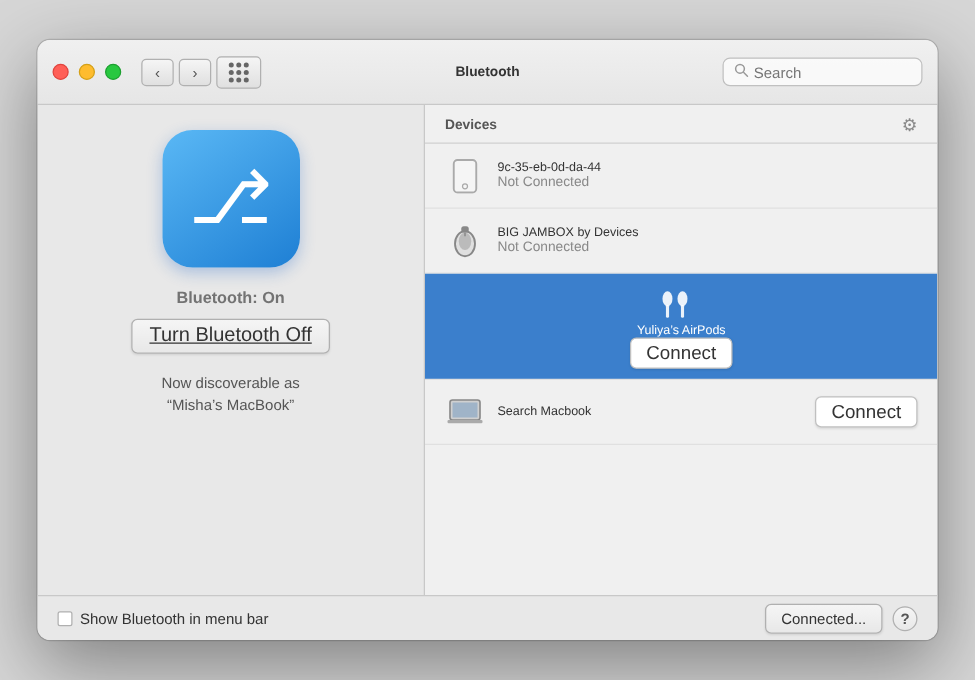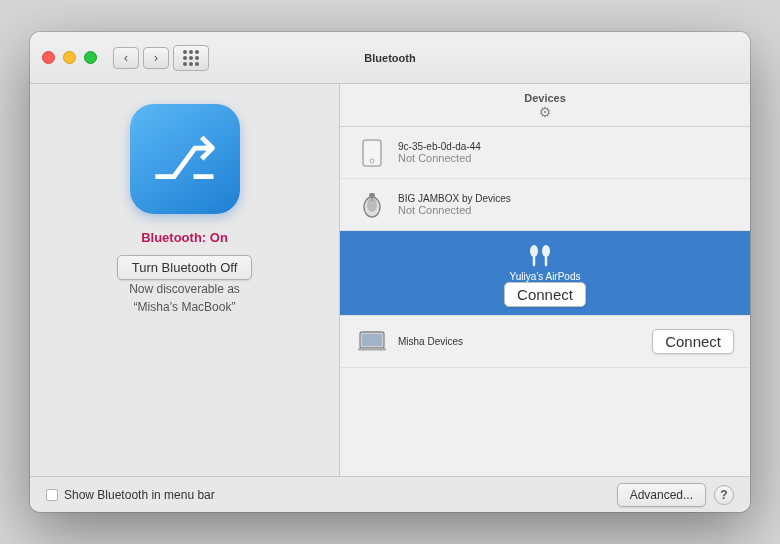--- a/index.html
+++ b/index.html
@@ -148,52 +148,53 @@
     .bt-symbol {
       color: white;
       font-size: 58px;
       font-weight: 300;
       line-height: 1;
       user-select: none;
     }
     .bt-status {
       font-size: 13px;
       font-weight: 600;
-      color: #be185d;
+      color: #737373;
       margin-bottom: 10px;
     }
     .toggle-btn {
       background: linear-gradient(to bottom, #f5f5f5, #e8e8e8);
       border: 1px solid #b0b0b0;
       border-radius: 5px;
       padding: 4px 14px;
-      font-size: 13px;
-      color: #333;
-      cursor: pointer;
+      font-size: 16px;
+      color: #333;
+      cursor: pointer;
+      margin-bottom: 14px;
       box-shadow: 0 1px 2px rgba(0,0,0,0.1);
+      text-decoration: underline;
     }
     .discoverable-text {
       font-size: 12px;
       color: #555;
       text-align: center;
       line-height: 1.5;
     }
     .main-panel {
       flex: 1;
       display: flex;
       flex-direction: column;
       background: #f0f0f0;
     }
     .devices-header {
       padding: 8px 16px 6px;
       border-bottom: 1px solid #d0d0d0;
       display: flex;
       align-items: center;
       justify-content: space-between;
-      flex-direction: column;
     }
     .devices-label {
       font-size: 11px;
       font-weight: 600;
       color: #555;
       text-transform: none;
     }
     .gear-icon {
       font-size: 14px;
       color: #888;
@@ -325,20 +326,29 @@
           <div class="grid-dot"></div>
         <div class="grid-dot"></div>
           <div class="grid-dot"></div>
           <div class="grid-dot"></div>
         <div class="grid-dot"></div>
           <div class="grid-dot"></div>
           <div class="grid-dot"></div>
       </div>
     </div>
     <span class="titlebar-title">Bluetooth</span>
+    <div class="search-box">
+      <span class="search-icon-svg">
+        <svg width="12" height="12" viewBox="0 0 12 12" fill="none">
+          <circle cx="5" cy="5" r="3.5" stroke="#999" stroke-width="1.2"></circle>
+          <line x1="8" y1="8" x2="11" y2="11" stroke="#999" stroke-width="1.2" stroke-linecap="round"></line>
+        </svg>
+      </span>
+      <input class="search-input" type="text" placeholder="Search" style="">
+    </div>
   </div>
 
   <div class="content">
 
     <div class="sidebar">
       <div class="bt-icon-container">
         <span class="bt-symbol">⎇</span>
       </div>
       <div class="bt-status">Bluetooth: On</div>
       <button class="toggle-btn">Turn Bluetooth Off</button>
@@ -405,32 +415,32 @@
           <div class="device-icon">
             <svg width="30" height="28" viewBox="0 0 30 28" fill="none">
 
               <rect x="3" y="4" width="24" height="16" rx="2" stroke="#888" stroke-width="1.3" fill="#d0d0d0"></rect>
               <rect x="5" y="6" width="20" height="12" fill="#a0b4c8"></rect>
 
               <rect x="1" y="20" width="28" height="2.5" rx="1" fill="#aaa"></rect>
             </svg>
           </div>
           <div class="device-info">
-            <div class="device-name">Misha Devices</div>
+            <div class="device-name">Search Macbook</div>
           </div>
           <button class="connect-btn">Connect</button>
         </div>
 
       </div>
     </div>
   </div>
 
   <div class="footer">
     <label class="show-bt-checkbox">
       <div class="checkbox"></div>
       <span>Show Bluetooth in menu bar</span>
     </label>
     <div class="footer-right">
-      <button class="advanced-btn">Advanced...</button>
+      <button class="advanced-btn">Connected...</button>
       <div class="help-btn">?</div>
     </div>
   </div>
 </div>
 
 </body></html>

